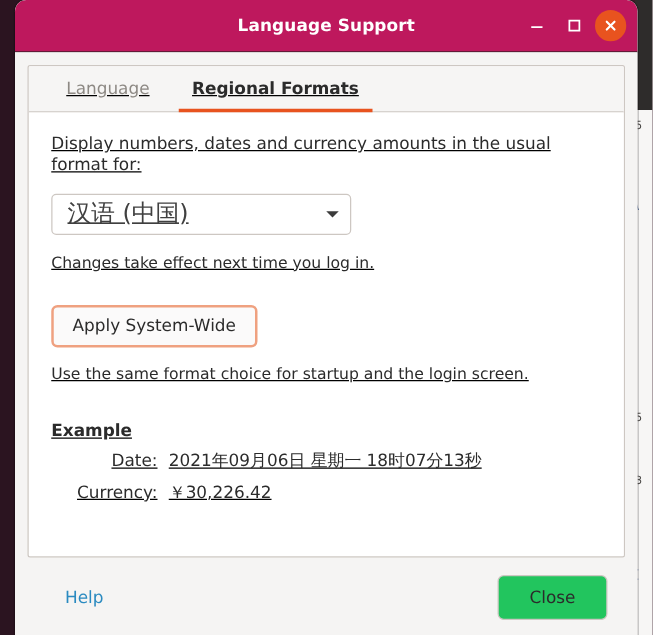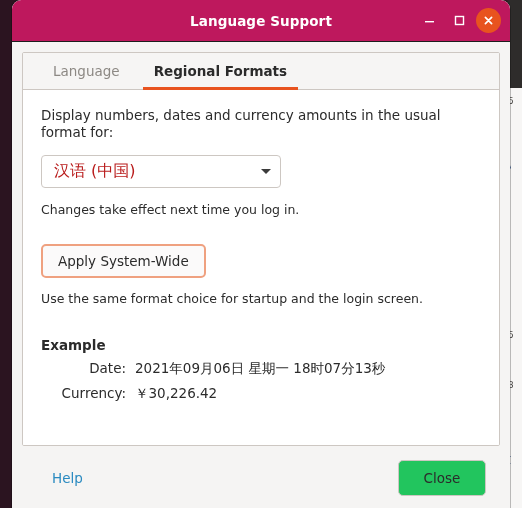--- a/index.html
+++ b/index.html
@@ -119,20 +119,21 @@
   
   #notebook {
     flex: 1 1 auto;
     display: flex;
     flex-direction: column;
     border: 1px solid #cdc7c2;
     border-radius: 2px;
     background: #ffffff;
     overflow: hidden;
     margin-bottom: 10px;
+    text-decoration: underline;
   }
   #tabstrip {
     flex: 0 0 auto;
     height: 37px;
     display: flex;
     align-items: stretch;
     background: #f6f5f4;
     border-bottom: 1px solid #cdc7c2;
     padding-left: 13px;
     box-sizing: border-box;
@@ -185,22 +186,22 @@
     width: 240px;
     height: 33px;
     box-sizing: border-box;
     border: 1px solid #cdc7c2;
     border-radius: 4px;
     background: #ffffff;
     display: flex;
     align-items: center;
     padding: 0 9px 0 12px;
     cursor: pointer;
-    font-size: 16px;
-    color: #b91c1c;
+    font-size: 19px;
+    color: #404040;
     user-select: none;
   }
   #locale-combo-value { flex: 1 1 auto; }
   .caret {
     width: 0; height: 0;
     border-left: 5px solid transparent;
     border-right: 5px solid transparent;
     border-top: 5.5px solid #3b3b3b;
     margin-left: 6px;
   }

